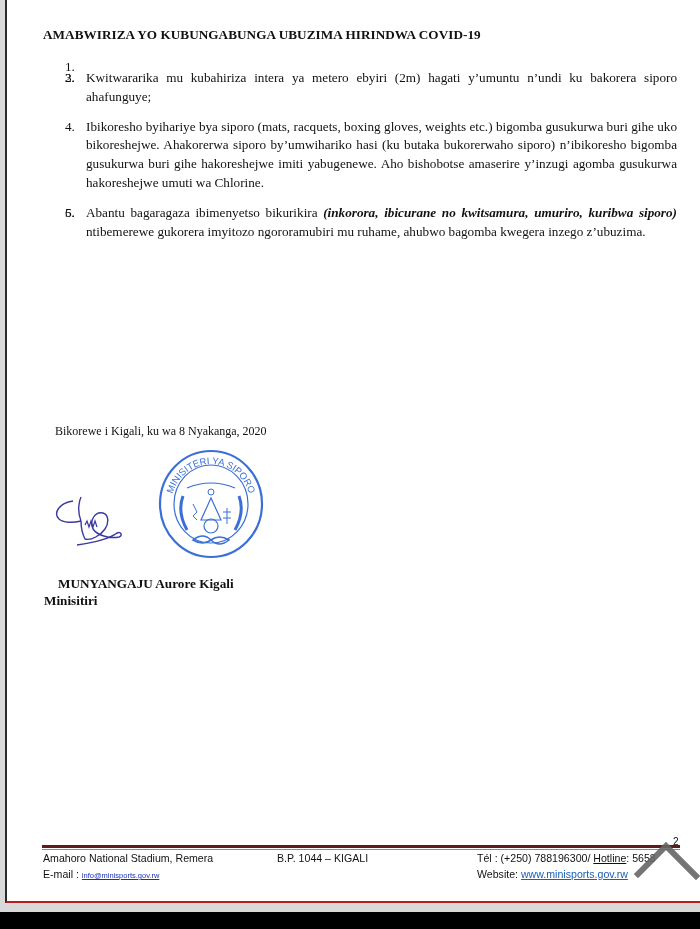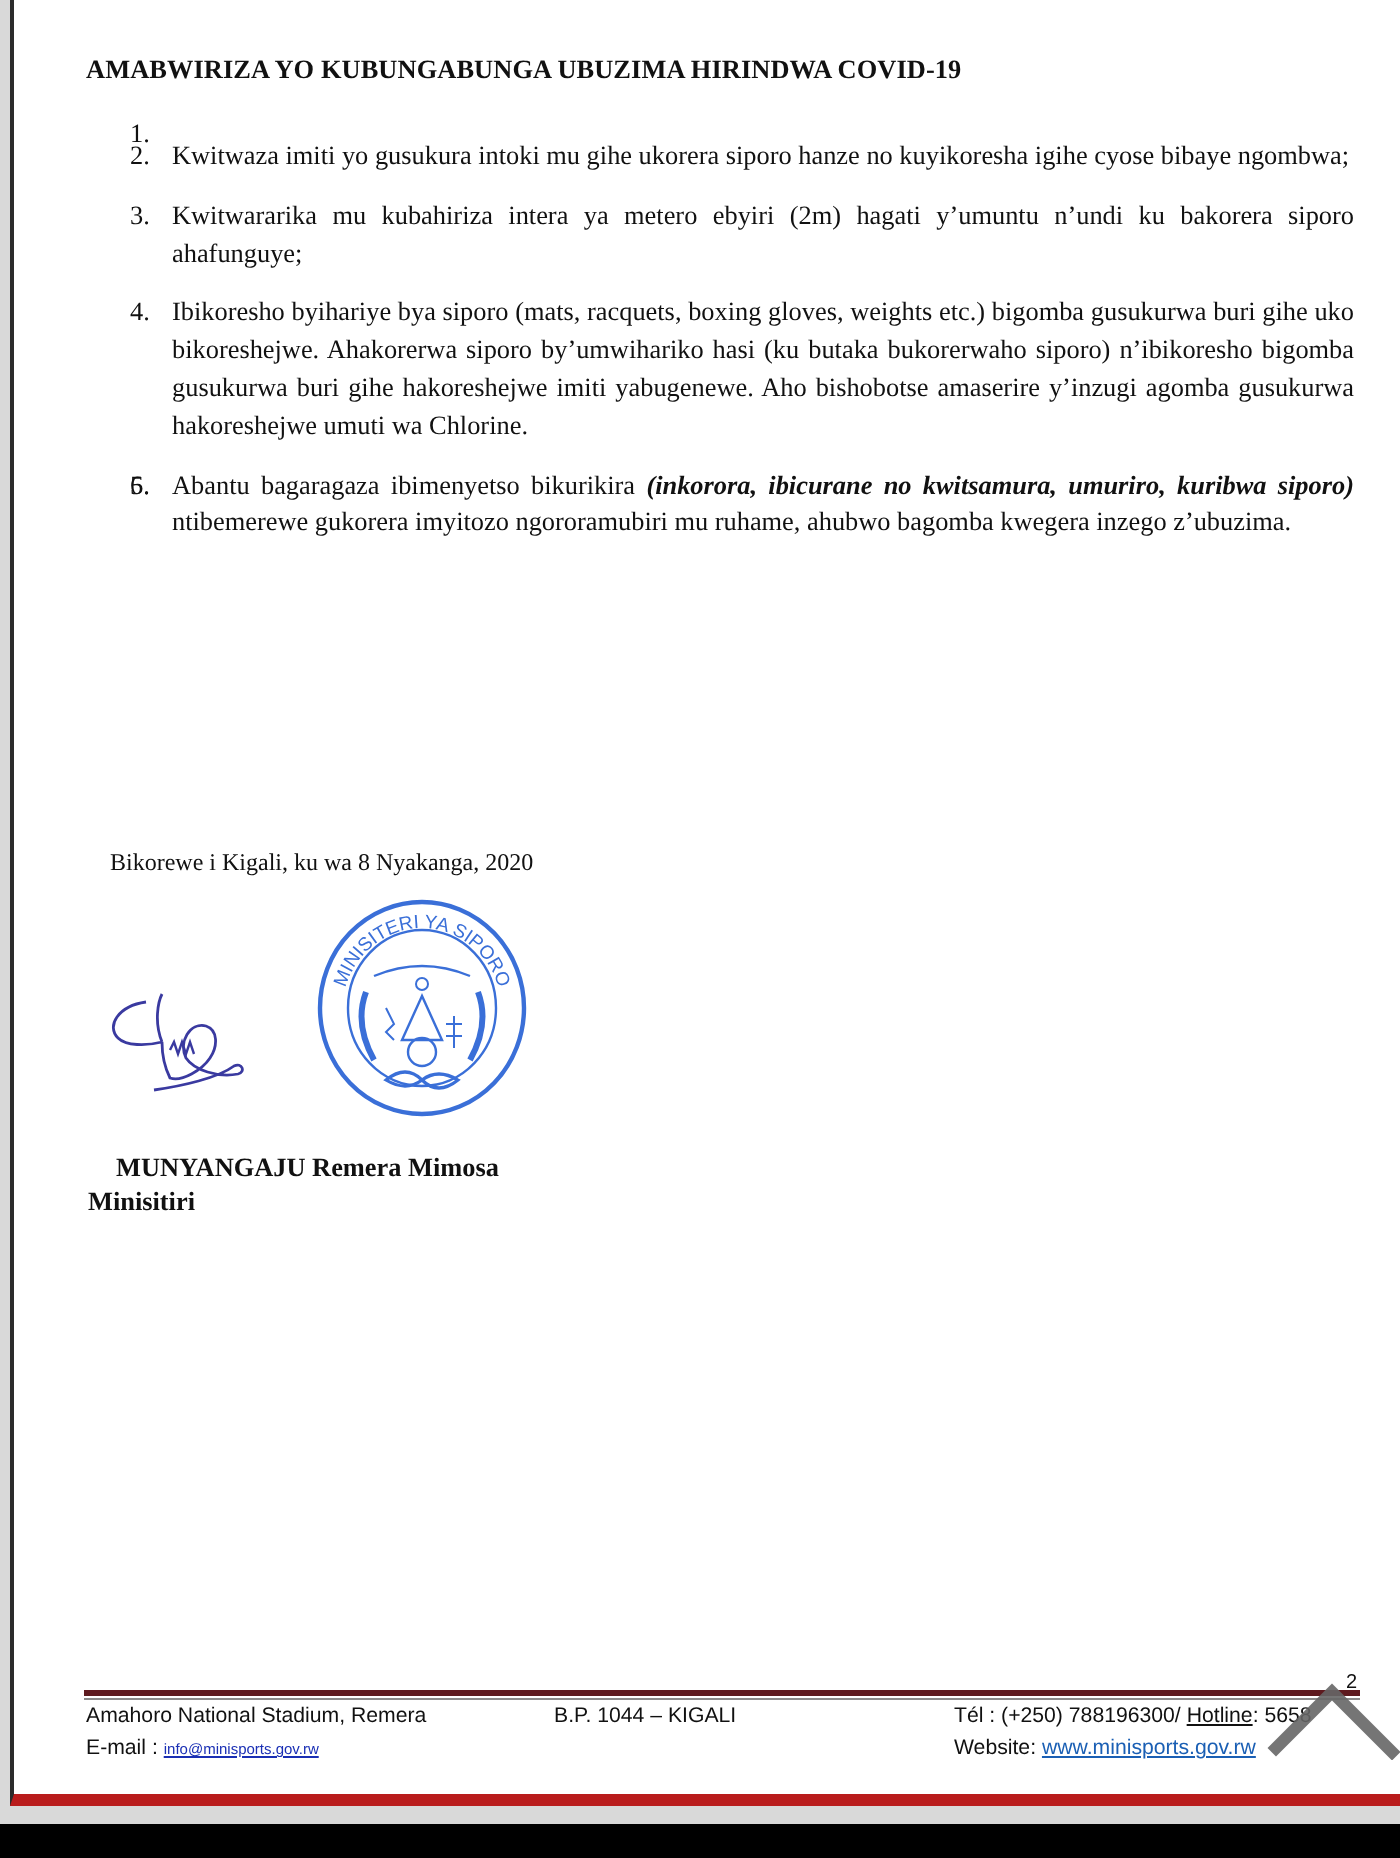--- a/index.html
+++ b/index.html
@@ -10,21 +10,21 @@
     color: #111;
   }
   .viewer-bg {
     position: absolute; left: 0; top: 0; width: 700px; height: 912px;
     background: #d9d9d9;
   }
   .page {
     position: absolute; left: 5px; top: 0; width: 695px; height: 903px;
     background: #fff;
     border-left: 2px solid #2b2b2b;
-    border-bottom: 6px solid #b91c1c;
+    border-bottom: 2px solid #b91c1c;
     box-sizing: border-box;
   }
   .title {
     position: absolute; left: 36px; top: 27px;
     font-weight: bold; font-size: 13.2px; letter-spacing: 0.05px;
   }
   ol.rules {
     position: absolute; left: 32px; top: 58px; width: 638px;
     margin: 0; padding: 0; list-style: none;
     font-size: 13.2px; line-height: 18.8px;
@@ -80,21 +80,20 @@
 
 <div class="page">
   <div class="title">AMABWIRIZA YO KUBUNGABUNGA UBUZIMA HIRINDWA COVID-19</div>
 
   <ol class="rules">
     <li>
       <span class="num">1.</span>
     </li>
     <li>
       <span class="num">2.</span>
-      <span>Kwitwaza imiti yo gusukura intoki mu gihe ukorera siporo hanze no kuyikoresha igihe cyose bibaye ngombwa;</span>
     </li>
     <li>
       <span class="num">3.</span>
       <span>Kwitwararika mu kubahiriza intera ya metero ebyiri (2m) hagati y’umuntu n’undi ku bakorera siporo ahafunguye;</span>
     </li>
     <li>
       <span class="num">4.</span>
       <span>Ibikoresho byihariye bya siporo (mats, racquets, boxing gloves, weights etc.) bigomba gusukurwa buri gihe uko bikoreshejwe. Ahakorerwa siporo by’umwihariko hasi (ku butaka bukorerwaho siporo) n’ibikoresho  bigomba gusukurwa buri gihe hakoreshejwe imiti yabugenewe. Aho bishobotse amaserire y’inzugi agomba gusukurwa hakoreshejwe umuti wa Chlorine.</span>
     </li>
     <li>
@@ -126,21 +125,21 @@
     <circle cx="54" cy="44" r="3" fill="none" stroke="#3a6fd8" stroke-width="1"></circle>
     <path d="M54 50 L44 72 L64 72 Z" fill="none" stroke="#3a6fd8" stroke-width="1.2"></path>
     <circle cx="54" cy="78" r="7" fill="none" stroke="#3a6fd8" stroke-width="1.2"></circle>
     <path d="M26 48 Q20 64 30 82" fill="none" stroke="#3a6fd8" stroke-width="3"></path>
     <path d="M82 48 Q88 64 78 82" fill="none" stroke="#3a6fd8" stroke-width="3"></path>
     <path d="M36 56 l4 8 l-4 4 l4 4" fill="none" stroke="#3a6fd8" stroke-width="1"></path>
     <path d="M70 60 l0 16 M66 64 l8 0 M66 70 l8 0" fill="none" stroke="#3a6fd8" stroke-width="1"></path>
     <path d="M36 92 Q46 84 54 92 Q62 100 72 92 Q62 86 54 92 Q46 98 36 92 Z" fill="none" stroke="#3a6fd8" stroke-width="1.6"></path>
   </svg>
 
-  <div class="signer-name">MUNYANGAJU Remera Mimosa</div>
+  <div class="signer-name">MUNYANGAJU Aurore Kigali</div>
   <div class="signer-title">Minisitiri</div>
 
   <div class="footer-rule-thick"></div>
   <div class="footer-rule-thin"></div>
 
   <div class="page-number">2</div>
 
   <div class="footer" style="left:36px; top:852px;">Amahoro National Stadium, Remera</div>
   <div class="footer" style="left:270px; top:852px;text-align:center;">B.P. 1044 – KIGALI</div>
   <div class="footer" style="left:36px; top:868px;">

